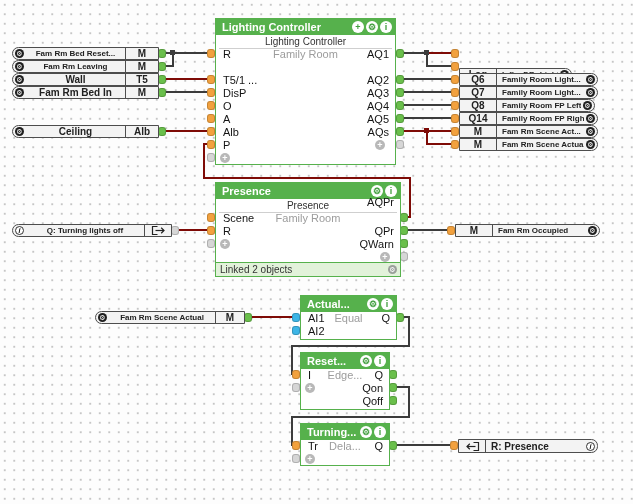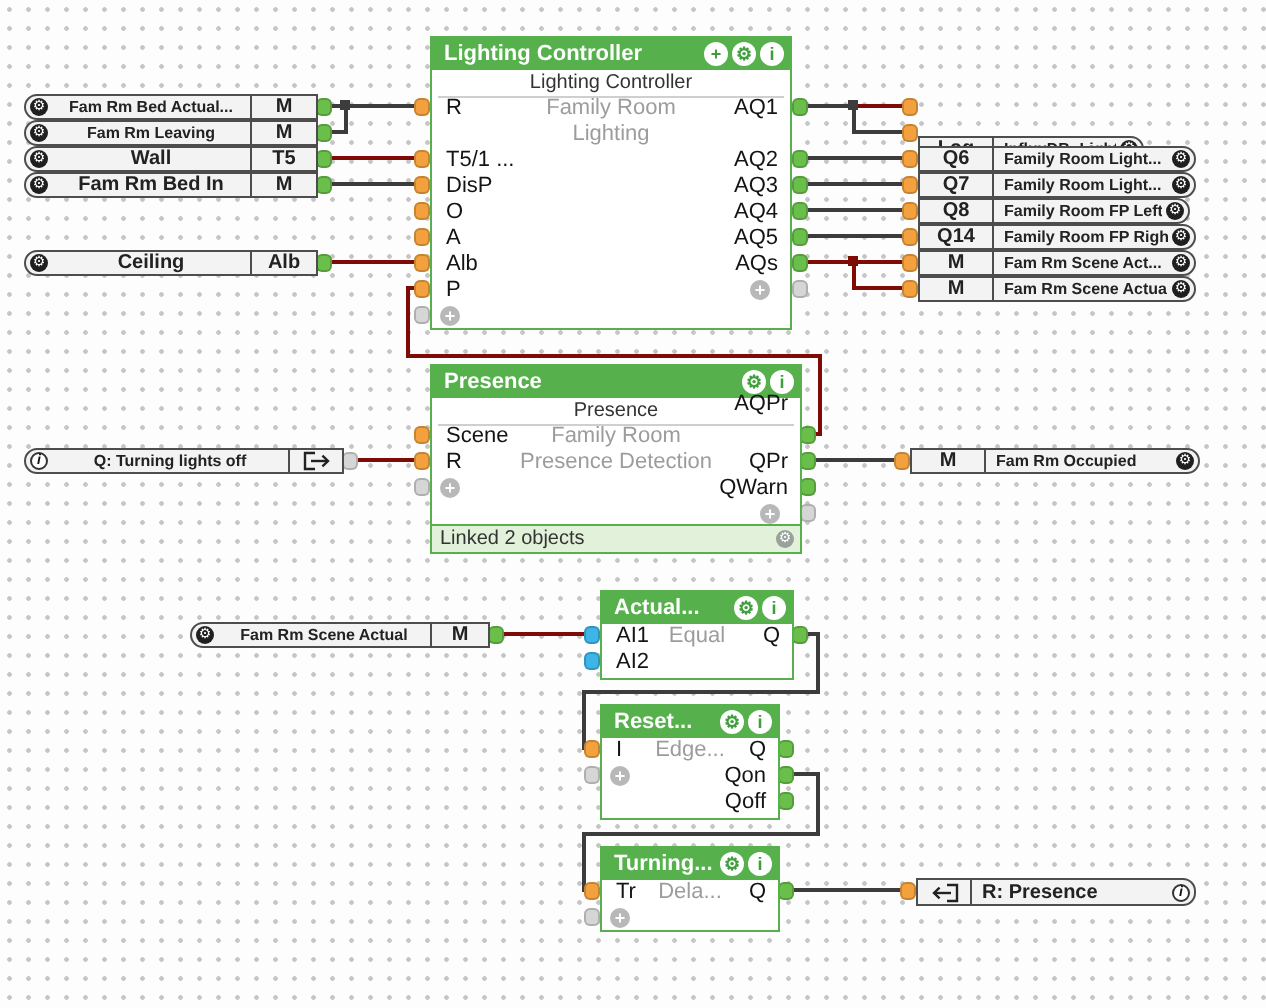--- a/index.html
+++ b/index.html
@@ -152,21 +152,21 @@
   <div class="nub gr" style="left:389px;top:383px"></div>
   <div class="nub gr" style="left:389px;top:396px"></div>
 
   <div class="nub or" style="left:292px;top:441px"></div>
   <div class="nub gy" style="left:292px;top:454px"></div>
   <div class="nub gr" style="left:389px;top:441px"></div>
   <div class="nub or" style="left:450px;top:441px"></div>
 
   <div class="src" style="left:12px;top:47px;width:147px">
     <span class="gico">⚙</span>
-    <span class="slbl">Fam Rm Bed Actual...</span>
+    <span class="slbl">Fam Rm Bed Reset...</span>
     <span class="sval">M</span>
   </div>
   <div class="src" style="left:12px;top:60px;width:147px">
     <span class="gico">⚙</span>
     <span class="slbl">Fam Rm Leaving</span>
     <span class="sval">M</span>
   </div>
   <div class="src big" style="left:12px;top:73px;width:147px">
     <span class="gico">⚙</span>
     <span class="slbl">Wall</span>
@@ -187,21 +187,20 @@
     <div class="tbar">
       <span class="ttl">Lighting Controller</span>
       <span class="tic">+</span>
       <span class="tic">⚙</span>
       <span class="tic">i</span>
     </div>
     <div class="sub">Lighting Controller</div>
     <span class="pin in" style="top:29px">R</span>
     <span class="pin ctr" style="top:29px">Family Room</span>
     <span class="pin out" style="top:29px">AQ1</span>
-    <span class="pin ctr" style="top:42px">Lighting</span>
     <span class="pin in" style="top:55px">T5/1 ...</span>
     <span class="pin out" style="top:55px">AQ2</span>
     <span class="pin in" style="top:68px">DisP</span>
     <span class="pin out" style="top:68px">AQ3</span>
     <span class="pin in" style="top:81px">O</span>
     <span class="pin out" style="top:81px">AQ4</span>
     <span class="pin in" style="top:94px">A</span>
     <span class="pin out" style="top:94px">AQ5</span>
     <span class="pin in" style="top:107px">Alb</span>
     <span class="pin out" style="top:107px">AQs</span>
@@ -250,21 +249,20 @@
     <div class="tbar">
       <span class="ttl">Presence</span>
       <span class="tic">⚙</span>
       <span class="tic">i</span>
     </div>
     <div class="sub">Presence</div>
     <span class="pin in" style="top:29px">Scene</span>
     <span class="pin ctr" style="top:29px">Family Room</span>
     <span class="pin out" style="top:13px">AQPr</span>
     <span class="pin in" style="top:42px">R</span>
-    <span class="pin ctr" style="top:42px">Presence Detection</span>
     <span class="pin out" style="top:42px">QPr</span>
     <span class="plus" style="left:4px;top:56px">+</span>
     <span class="pin out" style="top:55px">QWarn</span>
     <span class="plus" style="right:10px;top:69px">+</span>
     <div class="pfoot">
       <span class="ftxt">Linked 2 objects</span>
       <span class="fic">⚙</span>
     </div>
   </div>
 

